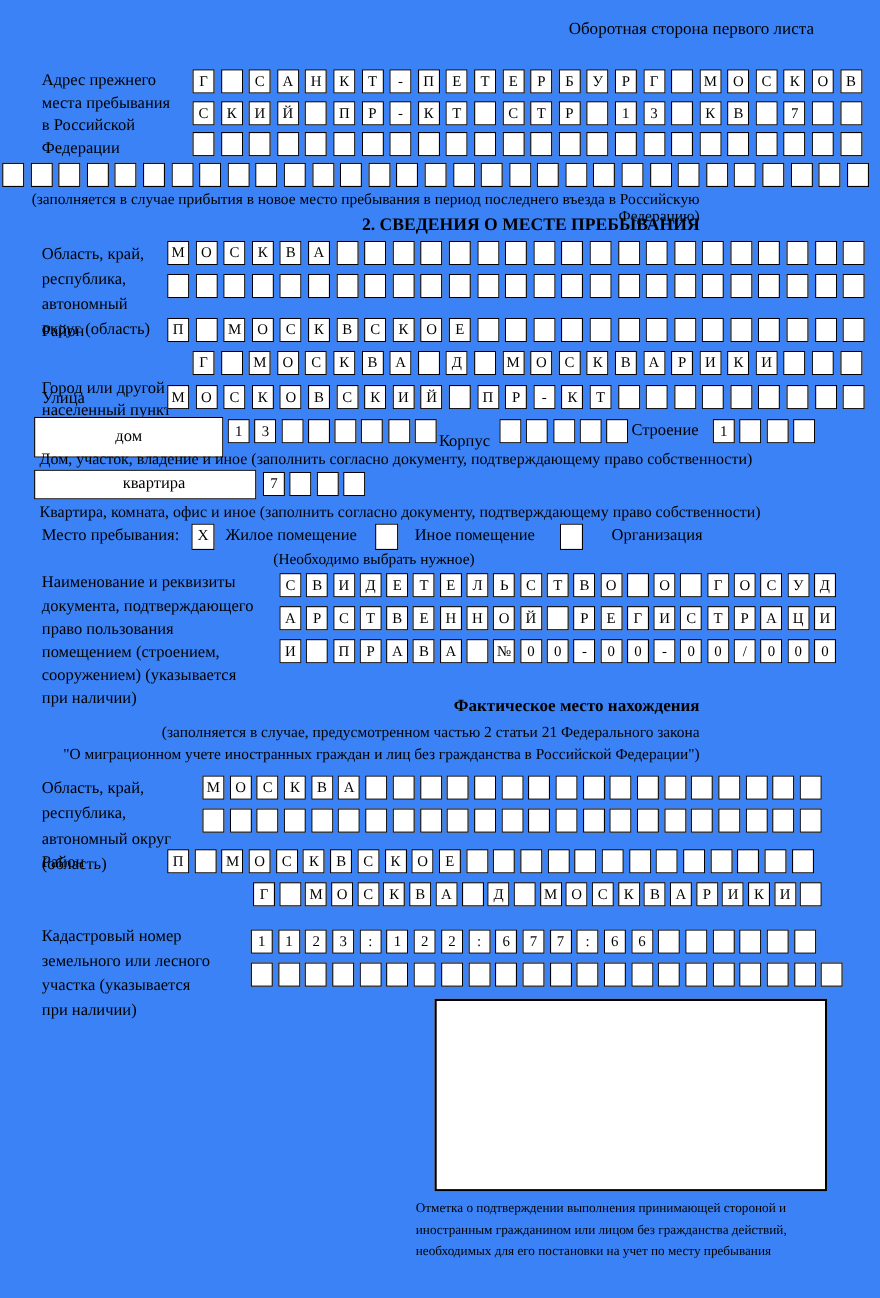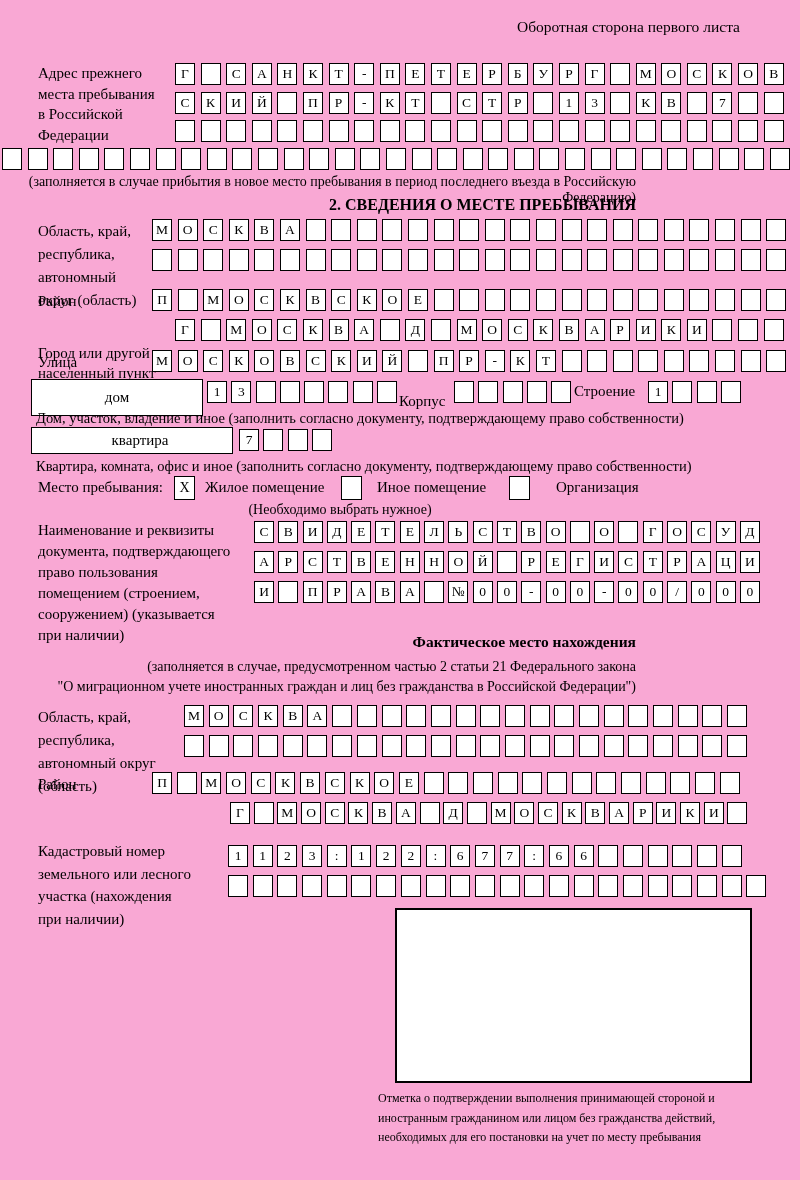--- a/index.html
+++ b/index.html
@@ -1,16 +1,16 @@
 <!DOCTYPE html>
 <html><head>
 <meta charset="utf-8">
 <style>
   html,body{margin:0;padding:0;background:#fff;}
-  #page{position:relative;width:800px;height:1180px;background:#f9a8d4;color:#000;
+  #page{position:relative;width:800px;height:1180px;background:#3b82f6;color:#000;
         font-family:"Liberation Serif","DejaVu Serif",serif;overflow:hidden;}
   .abs{position:absolute;}
   .lbl{font-size:15px;line-height:20.5px;white-space:pre-line;color:#000;}
   .note{font-size:14px;color:#000;}
   .center{text-align:right;width:636px;left:0;}
   .bold{font-weight:bold;}
   .cellrow{display:flex;gap:5.6px;}
   .cellrow .cell{box-sizing:border-box;width:20px;height:22px;border:1.6px solid #000;
         display:flex;align-items:center;justify-content:center;
         font-size:13.5px;font-family:"Liberation Serif",serif;background:#fff;flex:0 0 auto;}
@@ -525,21 +525,21 @@
       <span class="cell">А</span>
       <span class="cell">Р</span>
       <span class="cell">И</span>
       <span class="cell">К</span>
       <span class="cell">И</span>
       <span class="cell"></span>
     </div>
 
   <div class="abs lbl" style="left:38px;top:840px;line-height:22.5px;">Кадастровый номер
 земельного или лесного
-участка (нахождения
+участка (указывается
 при наличии)</div>
   <div class="abs cellrow md" style="left:228px;top:845px;">
       <span class="cell">1</span>
       <span class="cell">1</span>
       <span class="cell">2</span>
       <span class="cell">3</span>
       <span class="cell">:</span>
       <span class="cell">1</span>
       <span class="cell">2</span>
       <span class="cell">2</span>

